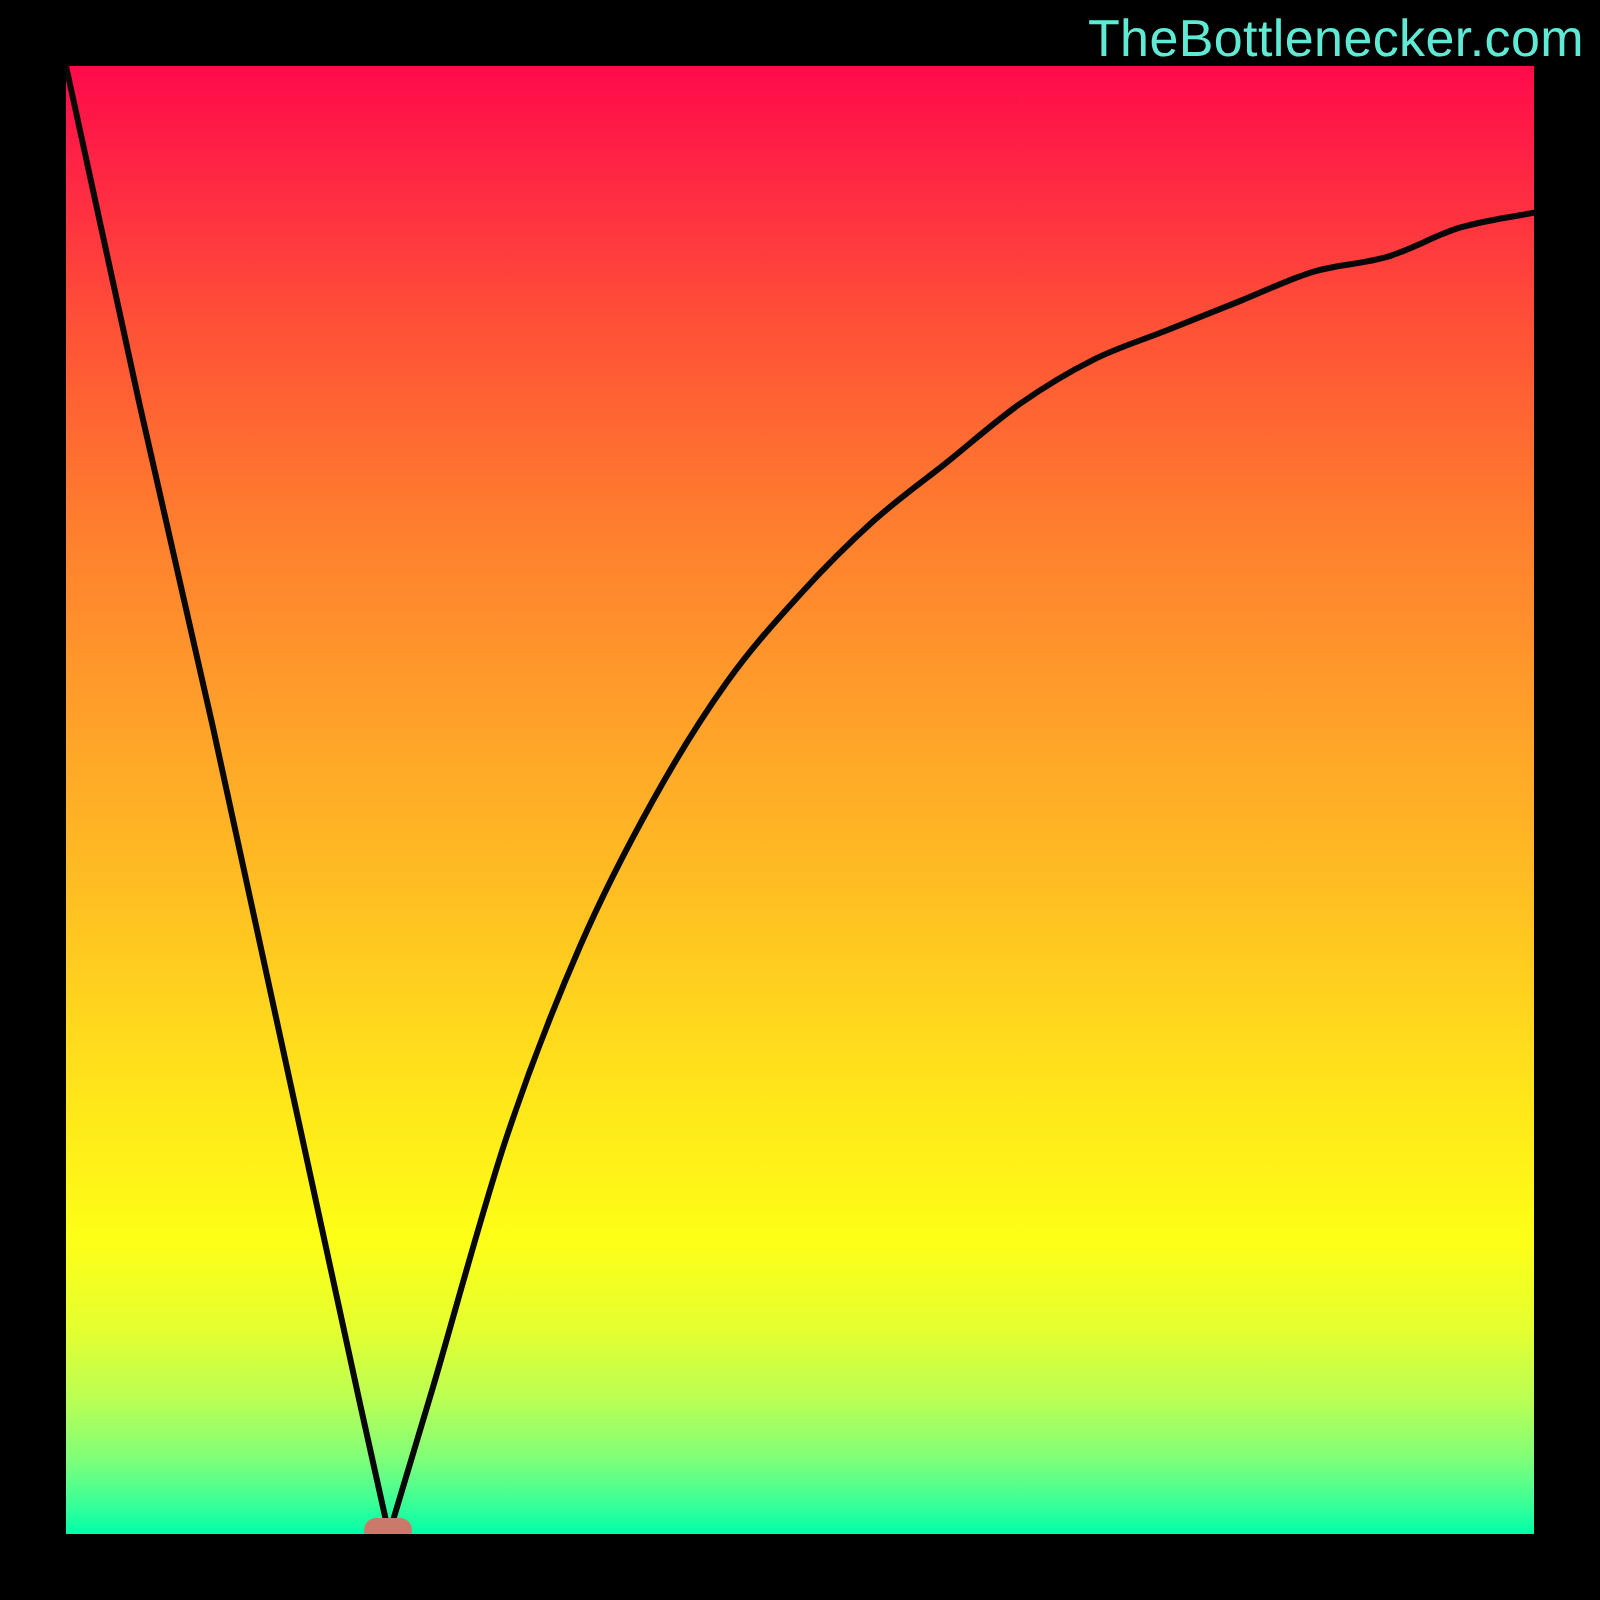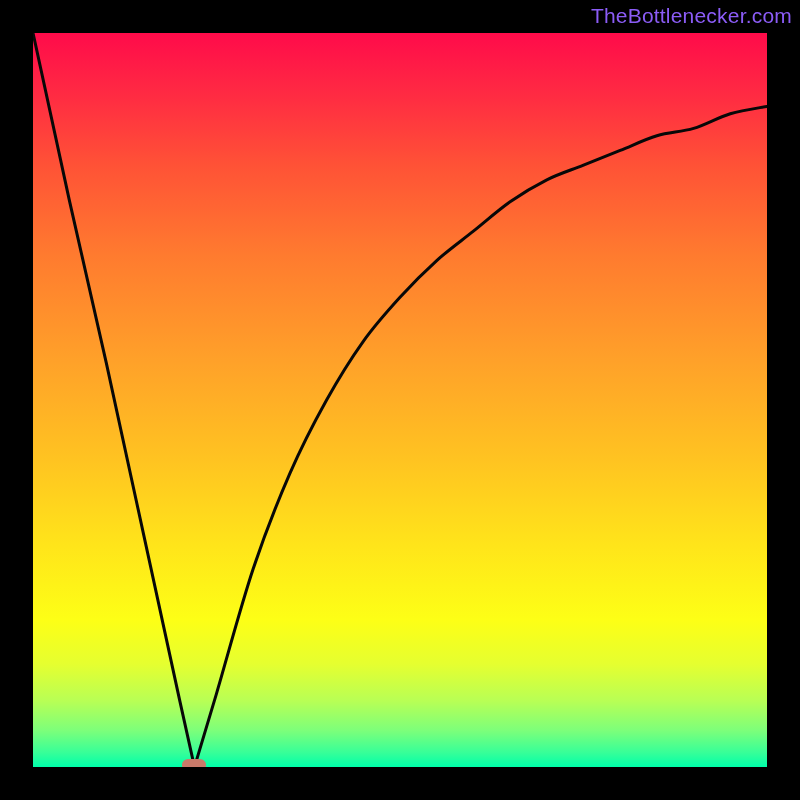--- a/index.html
+++ b/index.html
@@ -56,22 +56,22 @@
     width: 24px;
     height: 12px;
     border-radius: 6px;
     background: #c97a6a;
     transform: translate(-50%, -50%);
   }
   .watermark {
     position: absolute;
     top: 4px;
     right: 8px;
-    color: #8b5cf6;
-    font-size: 21px;
+    color: #5eead4;
+    font-size: 26px;
     letter-spacing: 0.2px;
     font-weight: 400;
     white-space: nowrap;
   }
 </style>
 </head>
 <body>
 
 <div class="frame">
   <div class="plot">

